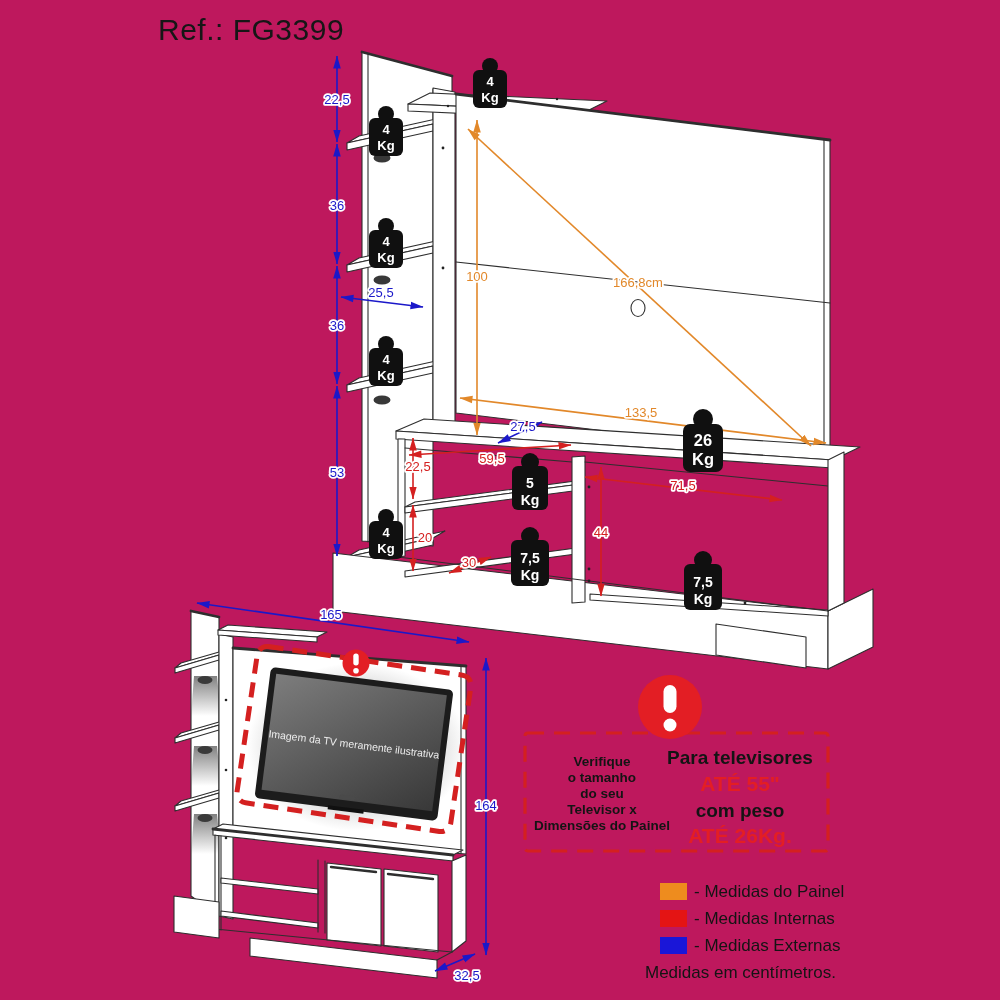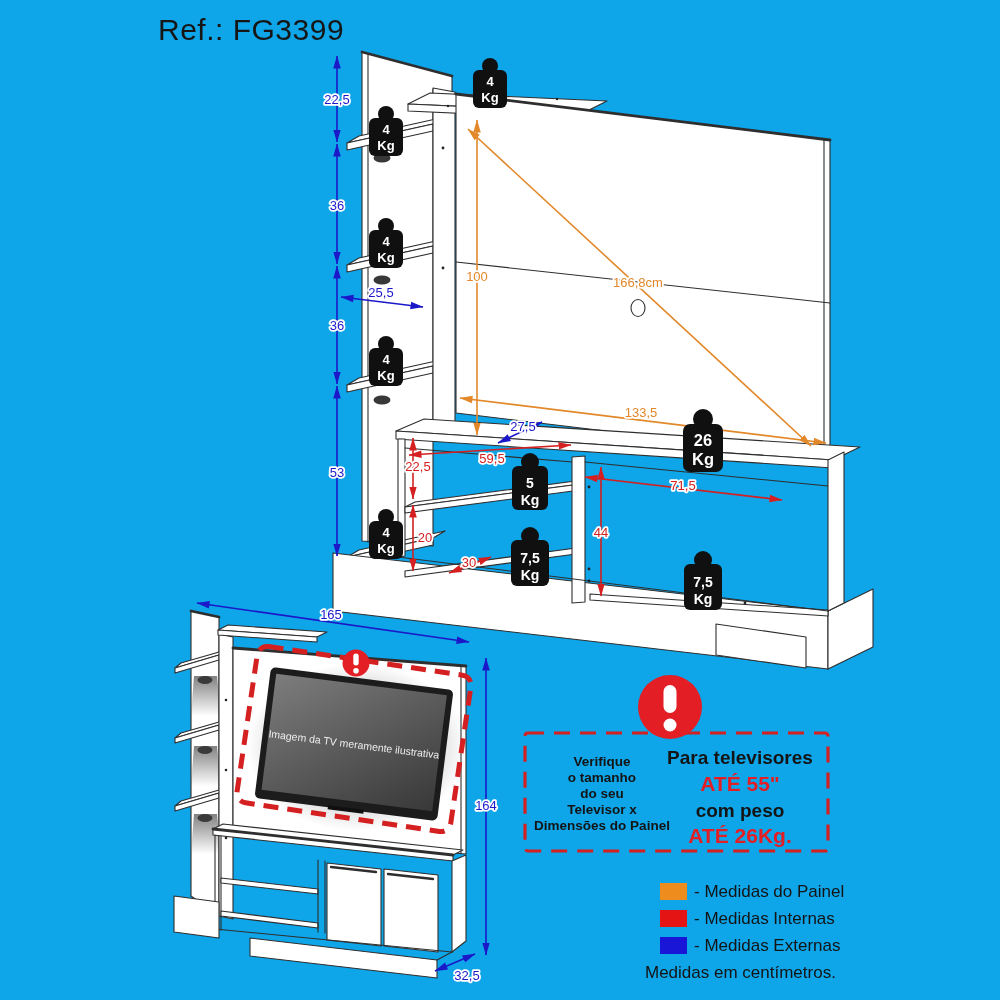--- a/index.html
+++ b/index.html
@@ -1,16 +1,16 @@
 <!DOCTYPE html>
 <html><head>
 <meta charset="utf-8">
 <style>
   html,body{margin:0;padding:0;background:#ffffff;}
-  #stage{width:1000px;height:1000px;position:relative;background:#0ea5e9;overflow:hidden;}
+  #stage{width:1000px;height:1000px;position:relative;background:#be185d;overflow:hidden;}
   svg{display:block;}
   text{font-family:"Liberation Sans","DejaVu Sans",sans-serif;}
   
   .ln{fill:none;stroke:#2e2e2e;stroke-width:1.1;stroke-linecap:round;stroke-linejoin:round;}
   .lnT{fill:none;stroke:#2e2e2e;stroke-width:2.8;stroke-linecap:round;stroke-linejoin:round;}
   .face{fill:#ffffff;stroke:#2e2e2e;stroke-width:1.1;stroke-linejoin:round;}
   .dot{fill:#222;}
   
   .dl{fill:none;stroke-width:1.6;}
   .sext{stroke:#1b18c9;} .sint{stroke:#d42020;} .span{stroke:#e2882a;}

